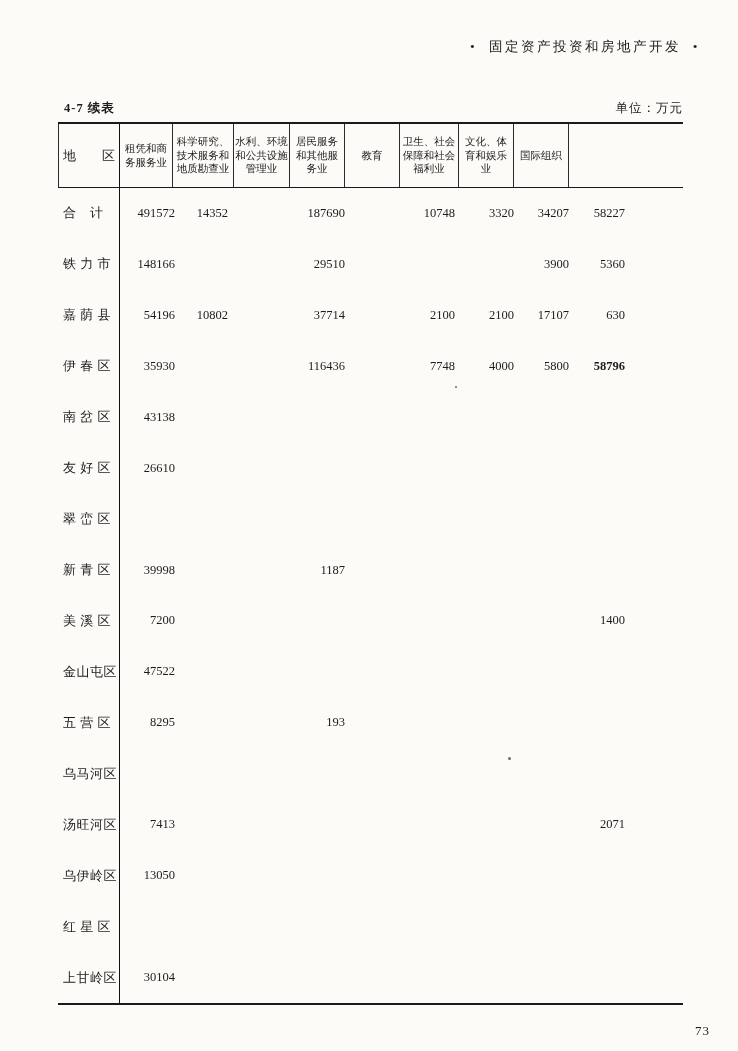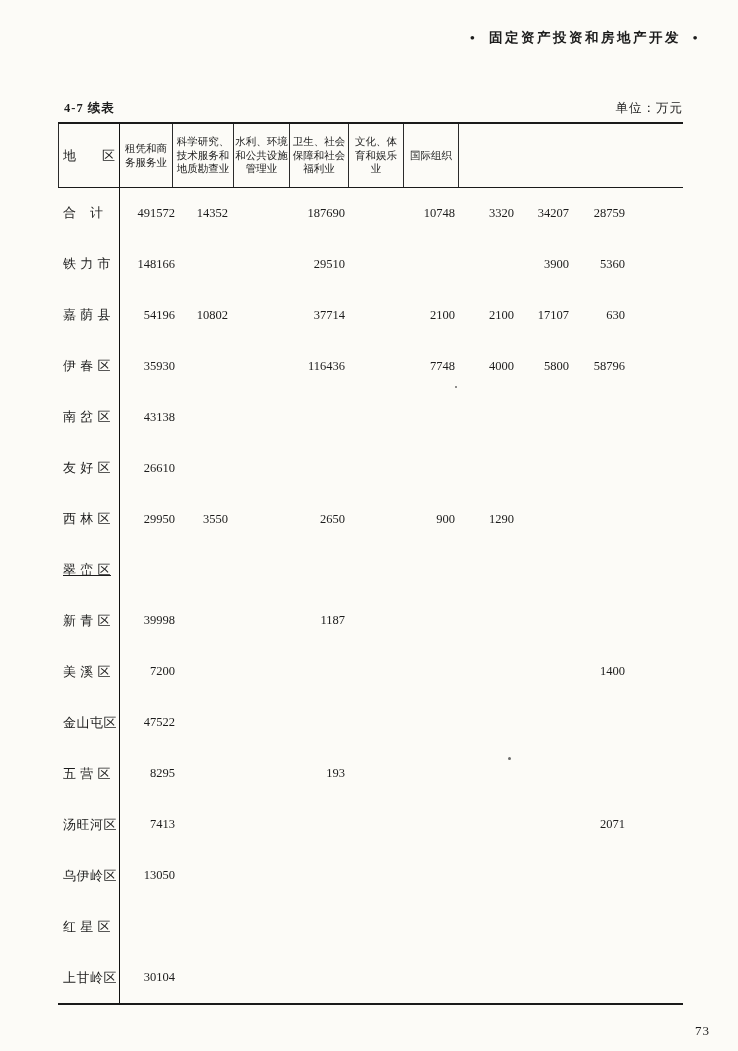--- a/index.html
+++ b/index.html
@@ -4,22 +4,22 @@
 <style>
   * { margin:0; padding:0; box-sizing:border-box; }
   html,body { background:#e8e8e6; }
   .page {
     position:relative; width:738px; height:1051px;
     background:#fcfbf7; color:#1c1c1c;
     font-family:"Liberation Serif", serif;
     overflow:hidden;
   }
   .running-head {
-    position:absolute; top:29px; right:38px;
-    font-size:13.5px; font-weight:bold; letter-spacing:2.5px;
+    position:absolute; top:38px; right:38px;
+    font-size:13.5px; font-weight:normal; letter-spacing:2.5px;
     white-space:pre;
   }
   .caption-row {
     position:absolute; top:100px; left:58px; width:625px;
     display:flex; justify-content:space-between; align-items:flex-end;
     font-size:12.5px;
   }
   .caption-row .caption { font-weight:bold; letter-spacing:1px; padding-left:6px; }
   .caption-row .unit { letter-spacing:1px; }
   .datatable {
@@ -72,36 +72,38 @@
     <span class="caption">4-7  续表</span>
     <span class="unit">单位：万元</span>
   </div>
 
   <div class="datatable">
     <div class="thead">
         <div class="th first region-sep" style="width: 62px;">地　　区</div>
         <div class="th" style="width: 53px;">租凭和商务服务业</div>
         <div class="th" style="width: 61px;">科学研究、技术服务和地质勘查业</div>
         <div class="th" style="width: 56px;">水利、环境和公共设施管理业</div>
+        <div class="th" style="width: 55px;">居民服务和其他服务业</div>
+        <div class="th" style="width: 55px;">教育</div>
         <div class="th" style="width: 59px;">卫生、社会保障和社会福利业</div>
         <div class="th" style="width: 55px;">文化、体育和娱乐业</div>
         <div class="th" style="width: 55px;">国际组织</div>
       </div>
     <div class="tbody">
         <div class="tr">
           <div class="td region" style="width: 62px;">合　计</div>
           <div class="td num" style="width: 58px;">491572</div>
           <div class="td num" style="width: 53px;">14352</div>
           <div class="td num" style="width: 61px;"></div>
           <div class="td num" style="width: 56px;">187690</div>
           <div class="td num" style="width: 55px;"></div>
           <div class="td num" style="width: 55px;">10748</div>
           <div class="td num" style="width: 59px;">3320</div>
           <div class="td num" style="width: 55px;">34207</div>
-          <div class="td num" style="width: 56px;">28759</div>
+          <div class="td num" style="width: 56px;">58227</div>
           <div class="td num" style="width: 55px;"></div>
         </div>
         <div class="tr">
           <div class="td region" style="width: 62px;">铁 力 市</div>
           <div class="td num" style="width: 58px;">148166</div>
           <div class="td num" style="width: 53px;"></div>
           <div class="td num" style="width: 61px;"></div>
           <div class="td num" style="width: 56px;">29510</div>
           <div class="td num" style="width: 55px;"></div>
           <div class="td num" style="width: 55px;"></div>
@@ -126,21 +128,21 @@
         <div class="tr">
           <div class="td region" style="width: 62px;">伊 春 区</div>
           <div class="td num" style="width: 58px;">35930</div>
           <div class="td num" style="width: 53px;"></div>
           <div class="td num" style="width: 61px;"></div>
           <div class="td num" style="width: 56px;">116436</div>
           <div class="td num" style="width: 55px;"></div>
           <div class="td num" style="width: 55px;">7748</div>
           <div class="td num" style="width: 59px;">4000</div>
           <div class="td num" style="width: 55px;">5800</div>
-          <div class="td num" style="width: 56px;">58796</div>
+          <div class="td num" style="width: 56px; font-weight: bold;">58796</div>
           <div class="td num" style="width: 55px;"></div>
         </div>
         <div class="tr">
           <div class="td region" style="width: 62px;">南 岔 区</div>
           <div class="td num" style="width: 58px;">43138</div>
           <div class="td num" style="width: 53px;"></div>
           <div class="td num" style="width: 61px;"></div>
           <div class="td num" style="width: 56px;"></div>
           <div class="td num" style="width: 55px;"></div>
           <div class="td num" style="width: 55px;"></div>
@@ -156,34 +158,21 @@
           <div class="td num" style="width: 61px;"></div>
           <div class="td num" style="width: 56px;"></div>
           <div class="td num" style="width: 55px;"></div>
           <div class="td num" style="width: 55px;"></div>
           <div class="td num" style="width: 59px;"></div>
           <div class="td num" style="width: 55px;"></div>
           <div class="td num" style="width: 56px;"></div>
           <div class="td num" style="width: 55px;"></div>
         </div>
         <div class="tr">
-          <div class="td region" style="width: 62px;">西 林 区</div>
-          <div class="td num" style="width: 58px;">29950</div>
-          <div class="td num" style="width: 53px;">3550</div>
-          <div class="td num" style="width: 61px;"></div>
-          <div class="td num" style="width: 56px;">2650</div>
-          <div class="td num" style="width: 55px;"></div>
-          <div class="td num" style="width: 55px;">900</div>
-          <div class="td num" style="width: 59px;">1290</div>
-          <div class="td num" style="width: 55px;"></div>
-          <div class="td num" style="width: 56px;"></div>
-          <div class="td num" style="width: 55px;"></div>
-        </div>
-        <div class="tr">
-          <div class="td region" style="width: 62px; text-decoration: underline;">翠 峦 区</div>
+          <div class="td region" style="width: 62px;">翠 峦 区</div>
           <div class="td num" style="width: 58px;"></div>
           <div class="td num" style="width: 53px;"></div>
           <div class="td num" style="width: 61px;"></div>
           <div class="td num" style="width: 56px;"></div>
           <div class="td num" style="width: 55px;"></div>
           <div class="td num" style="width: 55px;"></div>
           <div class="td num" style="width: 59px;"></div>
           <div class="td num" style="width: 55px;"></div>
           <div class="td num" style="width: 56px;"></div>
           <div class="td num" style="width: 55px;"></div>
@@ -234,20 +223,33 @@
           <div class="td num" style="width: 61px;"></div>
           <div class="td num" style="width: 56px;">193</div>
           <div class="td num" style="width: 55px;"></div>
           <div class="td num" style="width: 55px;"></div>
           <div class="td num" style="width: 59px;"></div>
           <div class="td num" style="width: 55px;"></div>
           <div class="td num" style="width: 56px;"></div>
           <div class="td num" style="width: 55px;"></div>
         </div>
         <div class="tr">
+          <div class="td region" style="width: 62px;">乌马河区</div>
+          <div class="td num" style="width: 58px;"></div>
+          <div class="td num" style="width: 53px;"></div>
+          <div class="td num" style="width: 61px;"></div>
+          <div class="td num" style="width: 56px;"></div>
+          <div class="td num" style="width: 55px;"></div>
+          <div class="td num" style="width: 55px;"></div>
+          <div class="td num" style="width: 59px;"></div>
+          <div class="td num" style="width: 55px;"></div>
+          <div class="td num" style="width: 56px;"></div>
+          <div class="td num" style="width: 55px;"></div>
+        </div>
+        <div class="tr">
           <div class="td region" style="width: 62px;">汤旺河区</div>
           <div class="td num" style="width: 58px;">7413</div>
           <div class="td num" style="width: 53px;"></div>
           <div class="td num" style="width: 61px;"></div>
           <div class="td num" style="width: 56px;"></div>
           <div class="td num" style="width: 55px;"></div>
           <div class="td num" style="width: 55px;"></div>
           <div class="td num" style="width: 59px;"></div>
           <div class="td num" style="width: 55px;"></div>
           <div class="td num" style="width: 56px; font-family: Liberation Serif, serif;">2071</div>

